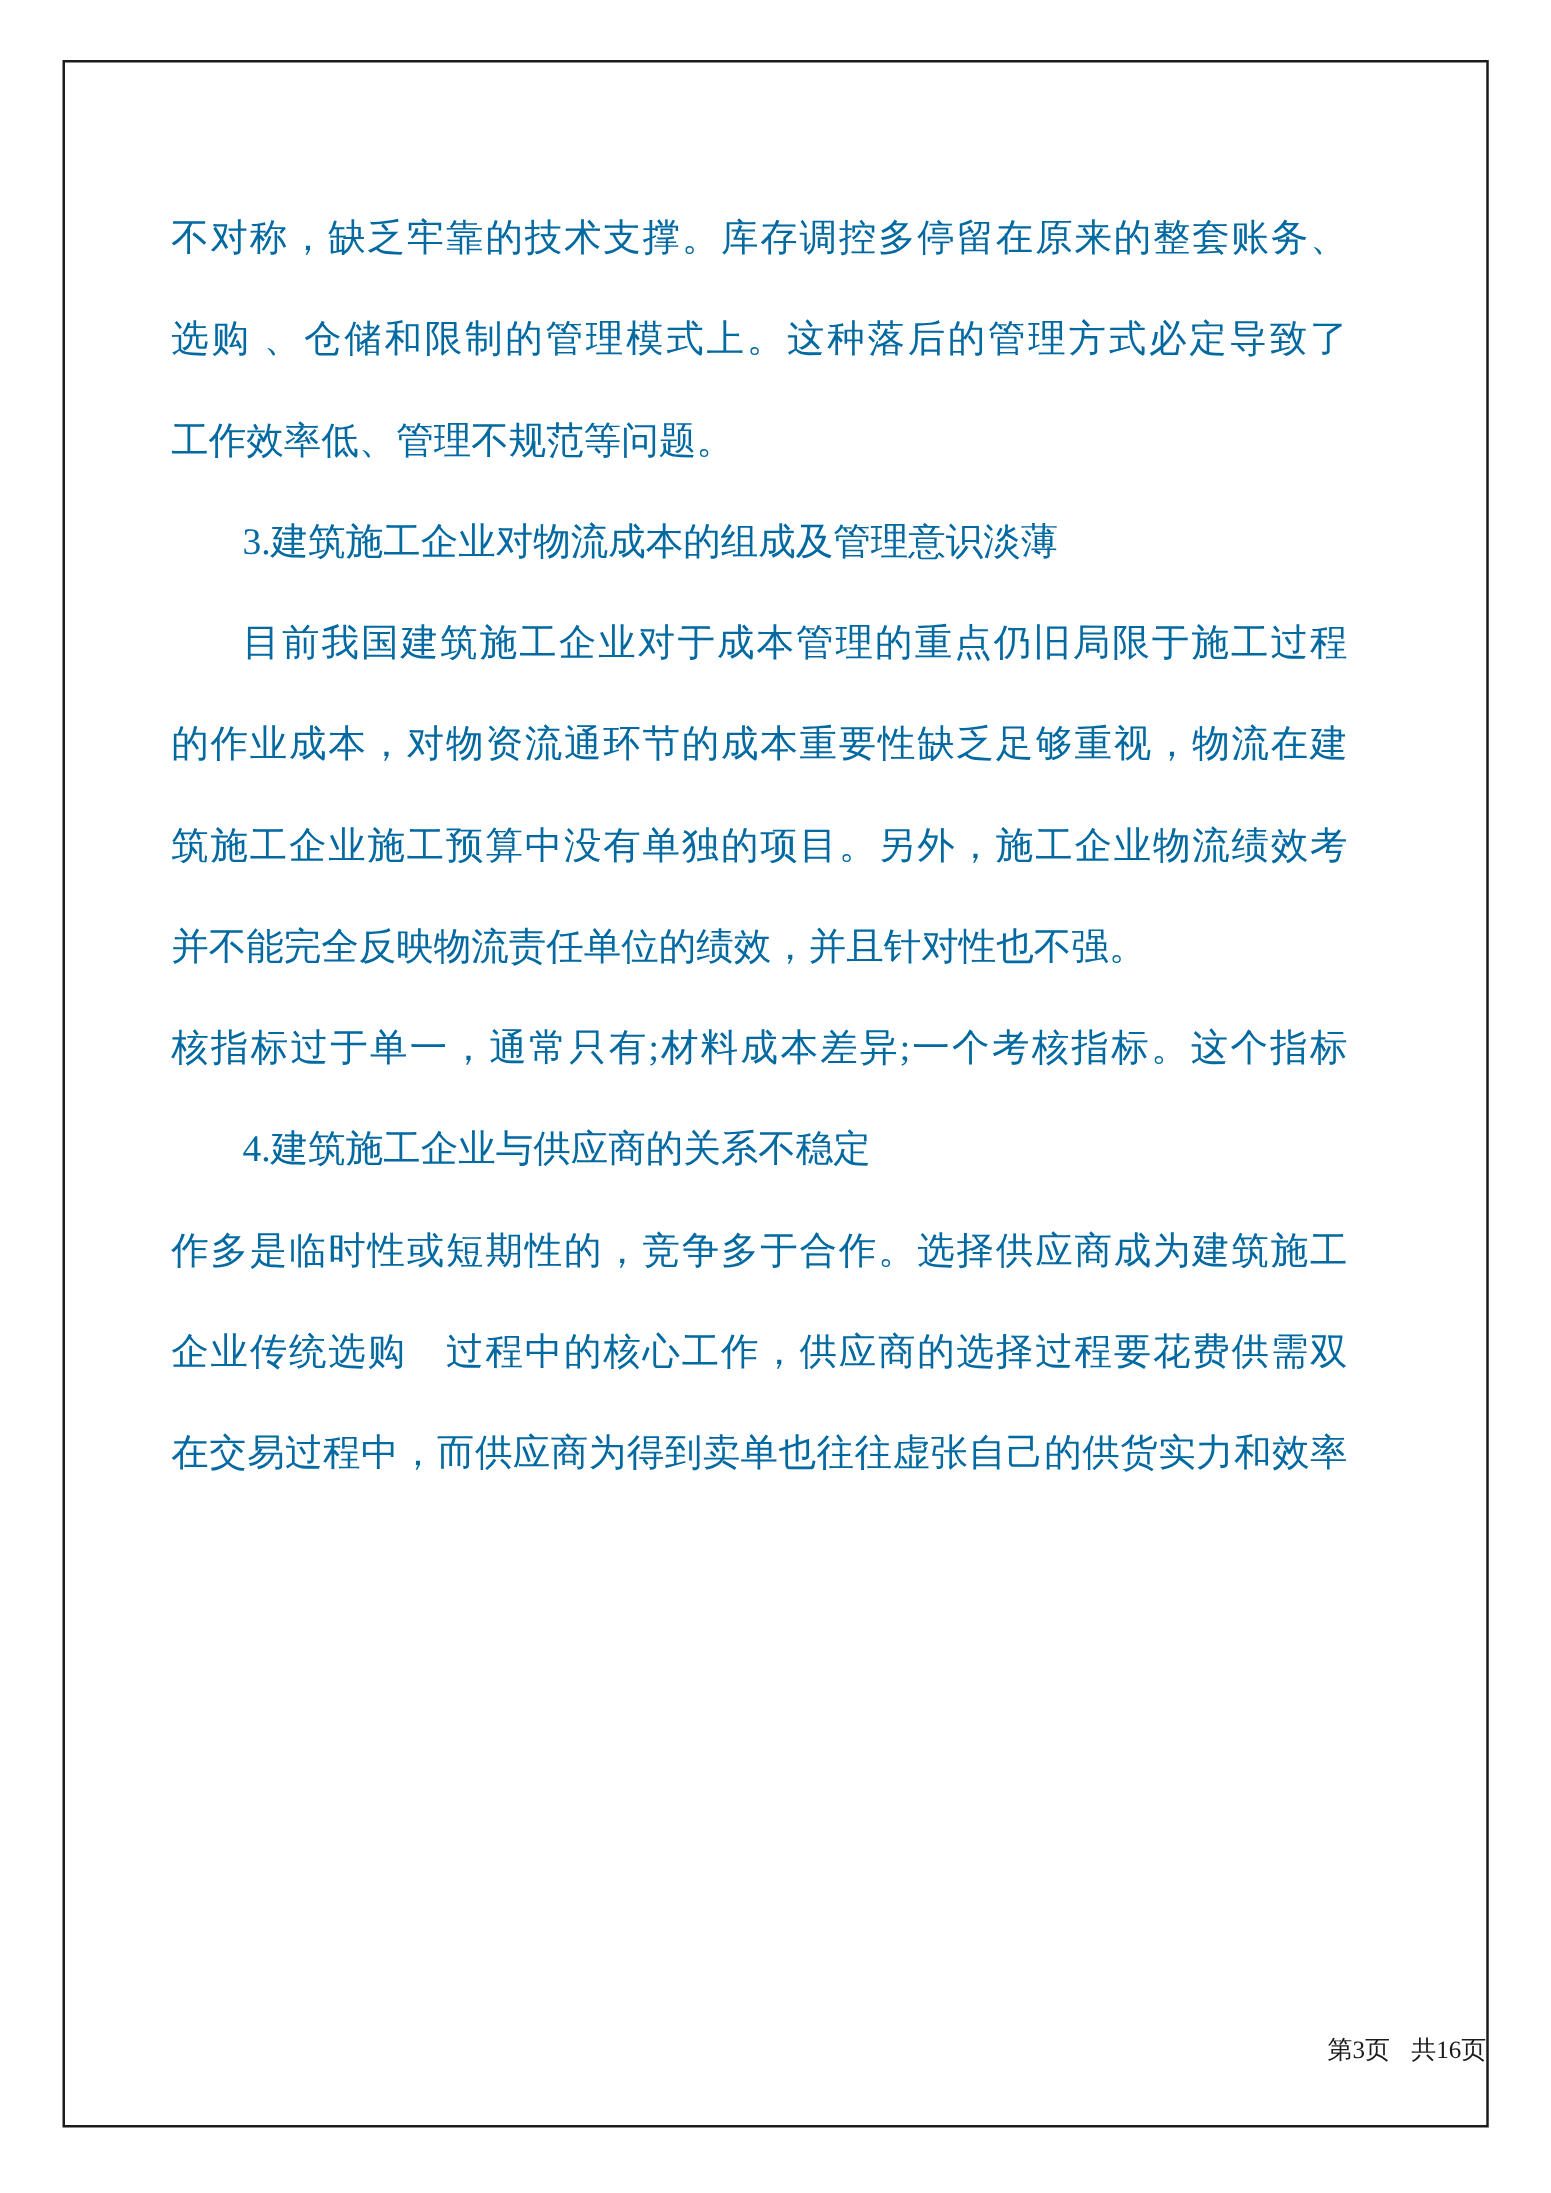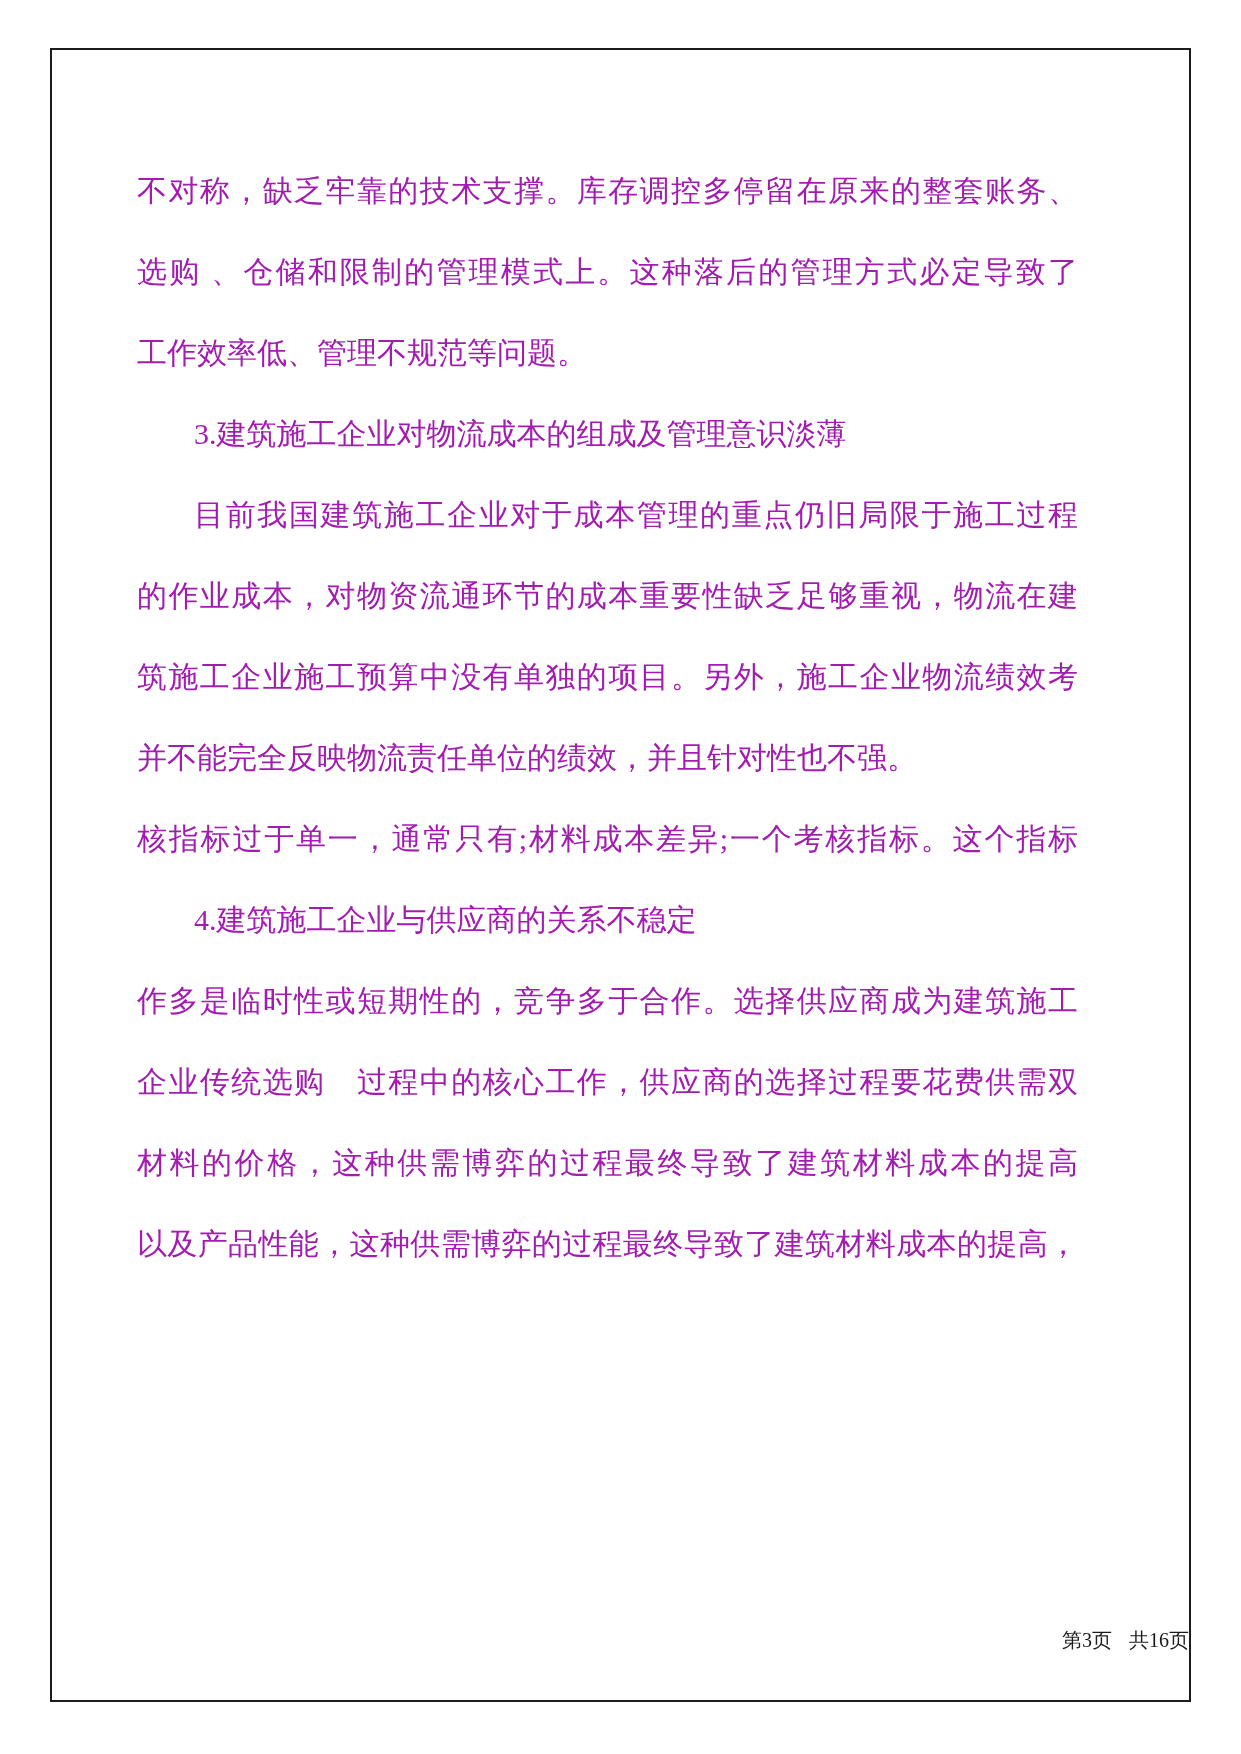--- a/index.html
+++ b/index.html
@@ -28,21 +28,21 @@
   .content {
     position: absolute;
     left: 85px;
     top: 100px;
     width: 941px;
   }
   .line {
     height: 81px;
     line-height: 81px;
     font-size: 30px;
-    color: #a21caf;
+    color: #0369a1;
     text-align: justify;
     text-align-last: auto;
     white-space: normal;
     overflow: visible;
   }
   .line.j {
     text-align-last: justify;
   }
   .line.indent {
     text-indent: 57px;
@@ -73,20 +73,19 @@
       <div class="line">工作效率低、管理不规范等问题。</div>
       <div class="line indent">3.建筑施工企业对物流成本的组成及管理意识淡薄</div>
       <div class="line indent j">目前我国建筑施工企业对于成本管理的重点仍旧局限于施工过程</div>
       <div class="line j">的作业成本，对物资流通环节的成本重要性缺乏足够重视，物流在建</div>
       <div class="line j">筑施工企业施工预算中没有单独的项目。另外，施工企业物流绩效考</div>
       <div class="line">并不能完全反映物流责任单位的绩效，并且针对性也不强。</div>
       <div class="line j">核指标过于单一，通常只有;材料成本差异;一个考核指标。这个指标</div>
       <div class="line indent">4.建筑施工企业与供应商的关系不稳定</div>
       <div class="line j">作多是临时性或短期性的，竞争多于合作。选择供应商成为建筑施工</div>
       <div class="line j">企业传统选购　过程中的核心工作，供应商的选择过程要花费供需双</div>
-      <div class="line j">材料的价格，这种供需博弈的过程最终导致了建筑材料成本的提高</div>
-      <div class="line j">以及产品性能，这种供需博弈的过程最终导致了建筑材料成本的提高，</div>
+      <div class="line j">在交易过程中，而供应商为得到卖单也往往虚张自己的供货实力和效率</div>
     </div>
     <div class="footer">
       <span>第3页</span><span class="total">共16页</span>
     </div>
   </div>
 </div>
 
 </body></html>

